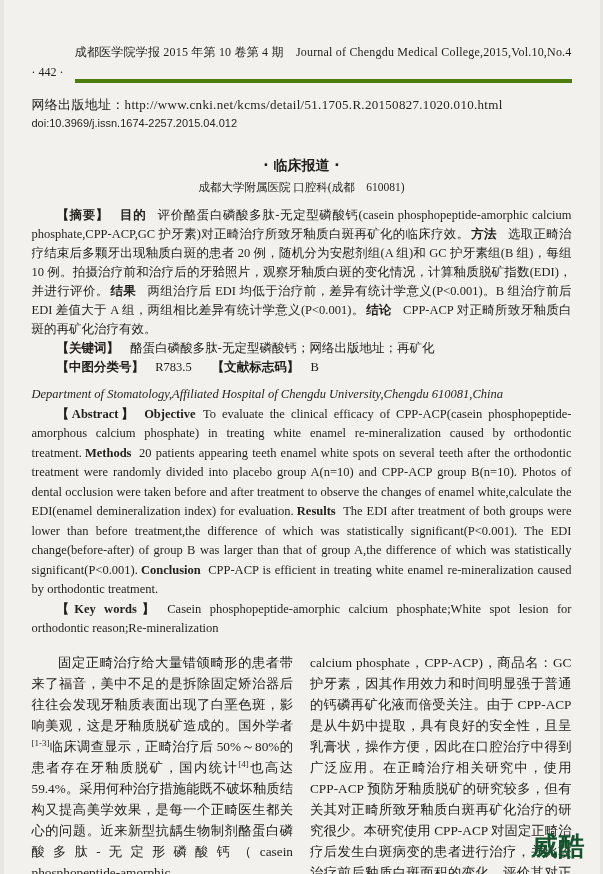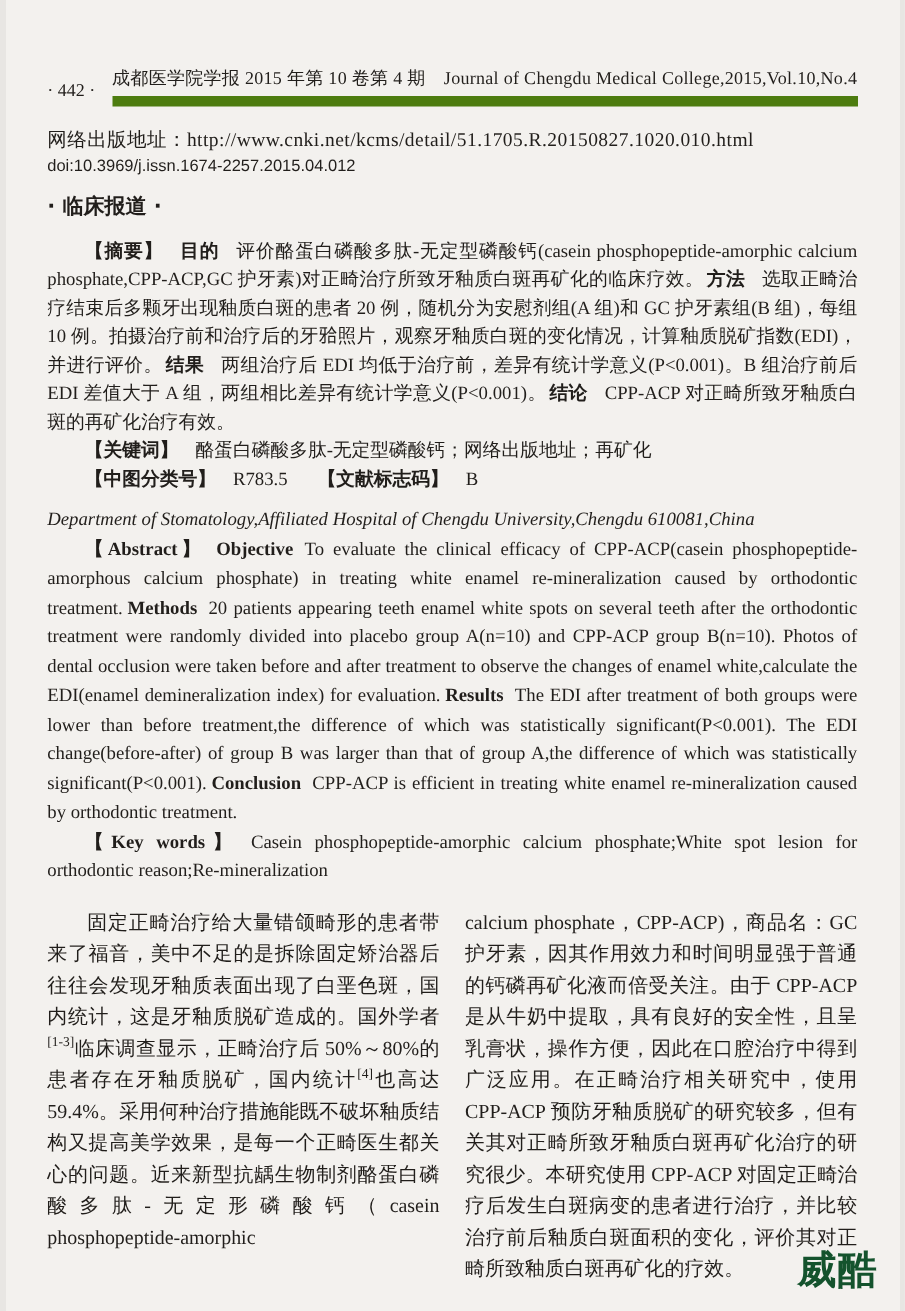--- a/index.html
+++ b/index.html
@@ -14,27 +14,27 @@
     padding:44px 28px 0 28px;
     overflow:hidden;
   }
   p{margin:0;}
   sup{font-size:0.68em;vertical-align:super;line-height:0;}
   b{font-weight:bold;}
 
   
   .header{display:flex;align-items:flex-end;justify-content:space-between;font-size:12px;}
   .page-num{padding-bottom:3px;}
-  .journal-line{border-bottom:7px solid #4d7c0f;padding-bottom:3px;letter-spacing:0.2px;}
+  .journal-line{border-bottom:4px solid #4d7c0f;padding-bottom:18px;letter-spacing:0.2px;}
 
   .pub-info{margin-top:13px;}
   .url-line{font-size:13px;letter-spacing:0.3px;}
   .doi-line{font-size:11px;margin-top:3px;font-family:Liberation Sans, sans-serif;}
 
-  .column-tag{margin-top:12px;text-align:left;font-weight:bold;font-size:14px;
+  .column-tag{margin-top:28px;text-align:center;font-weight:bold;font-size:14px;
     font-family:"DejaVu Sans","Liberation Sans",sans-serif;}
 
   
   .title{margin:16px 0 0 0;text-align:center;font-size:21px;font-weight:bold;letter-spacing:1px;}
   .authors{margin-top:13px;text-align:center;font-size:13px;letter-spacing:2px;}
   .affiliation{margin-top:5px;text-align:center;font-size:11.5px;}
 
   
   .zh-abstract{margin-top:11px;font-size:12.5px;line-height:19px;text-align:justify;text-indent:2em;}
   .zh-abstract .lbl{margin-right:0.9em;}
@@ -77,20 +77,21 @@
 
   <div class="pub-info">
     <p class="url-line">网络出版地址：http://www.cnki.net/kcms/detail/51.1705.R.20150827.1020.010.html</p>
     <p class="doi-line">doi:10.3969/j.issn.1674-2257.2015.04.012</p>
   </div>
 
   <div class="column-tag">· 临床报道 ·</div>
 
 
 
+  <p class="affiliation">成都大学附属医院 口腔科(成都　610081)</p>
 
   <p class="zh-abstract">
     <b class="lbl">【摘要】</b><b class="lbl">目的</b><span class="seg">评价酪蛋白磷酸多肽-无定型磷酸钙(casein phosphopeptide-amorphic calcium phosphate,CPP-ACP,GC 护牙素)对正畸治疗所致牙釉质白斑再矿化的临床疗效。</span><b class="lbl">方法</b><span class="seg">选取正畸治疗结束后多颗牙出现釉质白斑的患者 20 例，随机分为安慰剂组(A 组)和 GC 护牙素组(B 组)，每组 10 例。拍摄治疗前和治疗后的牙𬌗照片，观察牙釉质白斑的变化情况，计算釉质脱矿指数(EDI)，并进行评价。</span><b class="lbl">结果</b><span class="seg">两组治疗后 EDI 均低于治疗前，差异有统计学意义(P&lt;0.001)。B 组治疗前后 EDI 差值大于 A 组，两组相比差异有统计学意义(P&lt;0.001)。</span><b class="lbl">结论</b><span class="seg">CPP-ACP 对正畸所致牙釉质白斑的再矿化治疗有效。</span>
   </p>
 
   <p class="zh-keywords">
     <b class="lbl">【关键词】</b><span>酪蛋白磷酸多肽-无定型磷酸钙；网络出版地址；再矿化</span>
   </p>
 
   <p class="zh-clc">
@@ -102,21 +103,21 @@
     <p class="en-abstract">
       <b class="lbl">【Abstract】</b><b class="lbl">Objective</b><span class="seg">To evaluate the clinical efficacy of CPP-ACP(casein phosphopeptide-amorphous calcium phosphate) in treating white enamel re-mineralization caused by orthodontic treatment.</span><b class="lbl">Methods</b><span class="seg">20 patients appearing teeth enamel white spots on several teeth after the orthodontic treatment were randomly divided into placebo group A(n=10) and CPP-ACP group B(n=10). Photos of dental occlusion were taken before and after treatment to observe the changes of enamel white,calculate the EDI(enamel demineralization index) for evaluation.</span><b class="lbl">Results</b><span class="seg">The EDI after treatment of both groups were lower than before treatment,the difference of which was statistically significant(P&lt;0.001). The EDI change(before-after) of group B was larger than that of group A,the difference of which was statistically significant(P&lt;0.001).</span><b class="lbl">Conclusion</b><span class="seg">CPP-ACP is efficient in treating white enamel re-mineralization caused by orthodontic treatment.</span>
     </p>
     <p class="en-keywords">
       <b class="lbl">【Key words】</b><span>Casein phosphopeptide-amorphic calcium phosphate;White spot lesion for orthodontic reason;Re-mineralization</span>
     </p>
   </div>
 
   <div class="columns">
     <div class="col col-left">
-      <p class="body-p indent"><span>固定正畸治疗给大量错颌畸形的患者带来了福音，美中不足的是拆除固定矫治器后往往会发现牙釉质表面出现了白垩色斑，国内统计，这是牙釉质脱矿造成的。国外学者</span><sup class="ref">[1-3]</sup><span>临床调查显示，正畸治疗后 50%～80%的患者存在牙釉质脱矿，国内统计</span><sup class="ref">[4]</sup><span>也高达 59.4%。采用何种治疗措施能既不破坏釉质结构又提高美学效果，是每一个正畸医生都关心的问题。近来新型抗龋生物制剂酪蛋白磷酸多肽-无定形磷酸钙（casein phosphopeptide-amorphic</span></p>
+      <p class="body-p indent"><span>固定正畸治疗给大量错颌畸形的患者带来了福音，美中不足的是拆除固定矫治器后往往会发现牙釉质表面出现了白垩色斑，影响美观，这是牙釉质脱矿造成的。国外学者</span><sup class="ref">[1-3]</sup><span>临床调查显示，正畸治疗后 50%～80%的患者存在牙釉质脱矿，国内统计</span><sup class="ref">[4]</sup><span>也高达 59.4%。采用何种治疗措施能既不破坏釉质结构又提高美学效果，是每一个正畸医生都关心的问题。近来新型抗龋生物制剂酪蛋白磷酸多肽-无定形磷酸钙（casein phosphopeptide-amorphic</span></p>
 
     </div>
     <div class="col col-right">
       <p class="body-p">calcium phosphate，CPP-ACP)，商品名：GC 护牙素，因其作用效力和时间明显强于普通的钙磷再矿化液而倍受关注。由于 CPP-ACP 是从牛奶中提取，具有良好的安全性，且呈乳膏状，操作方便，因此在口腔治疗中得到广泛应用。在正畸治疗相关研究中，使用 CPP-ACP 预防牙釉质脱矿的研究较多，但有关其对正畸所致牙釉质白斑再矿化治疗的研究很少。本研究使用 CPP-ACP 对固定正畸治疗后发生白斑病变的患者进行治疗，并比较治疗前后釉质白斑面积的变化，评价其对正畸所致釉质白斑再矿化的疗效。</p>
     </div>
   </div>
 
   <div class="watermark">威酷</div>
 
 </div>

